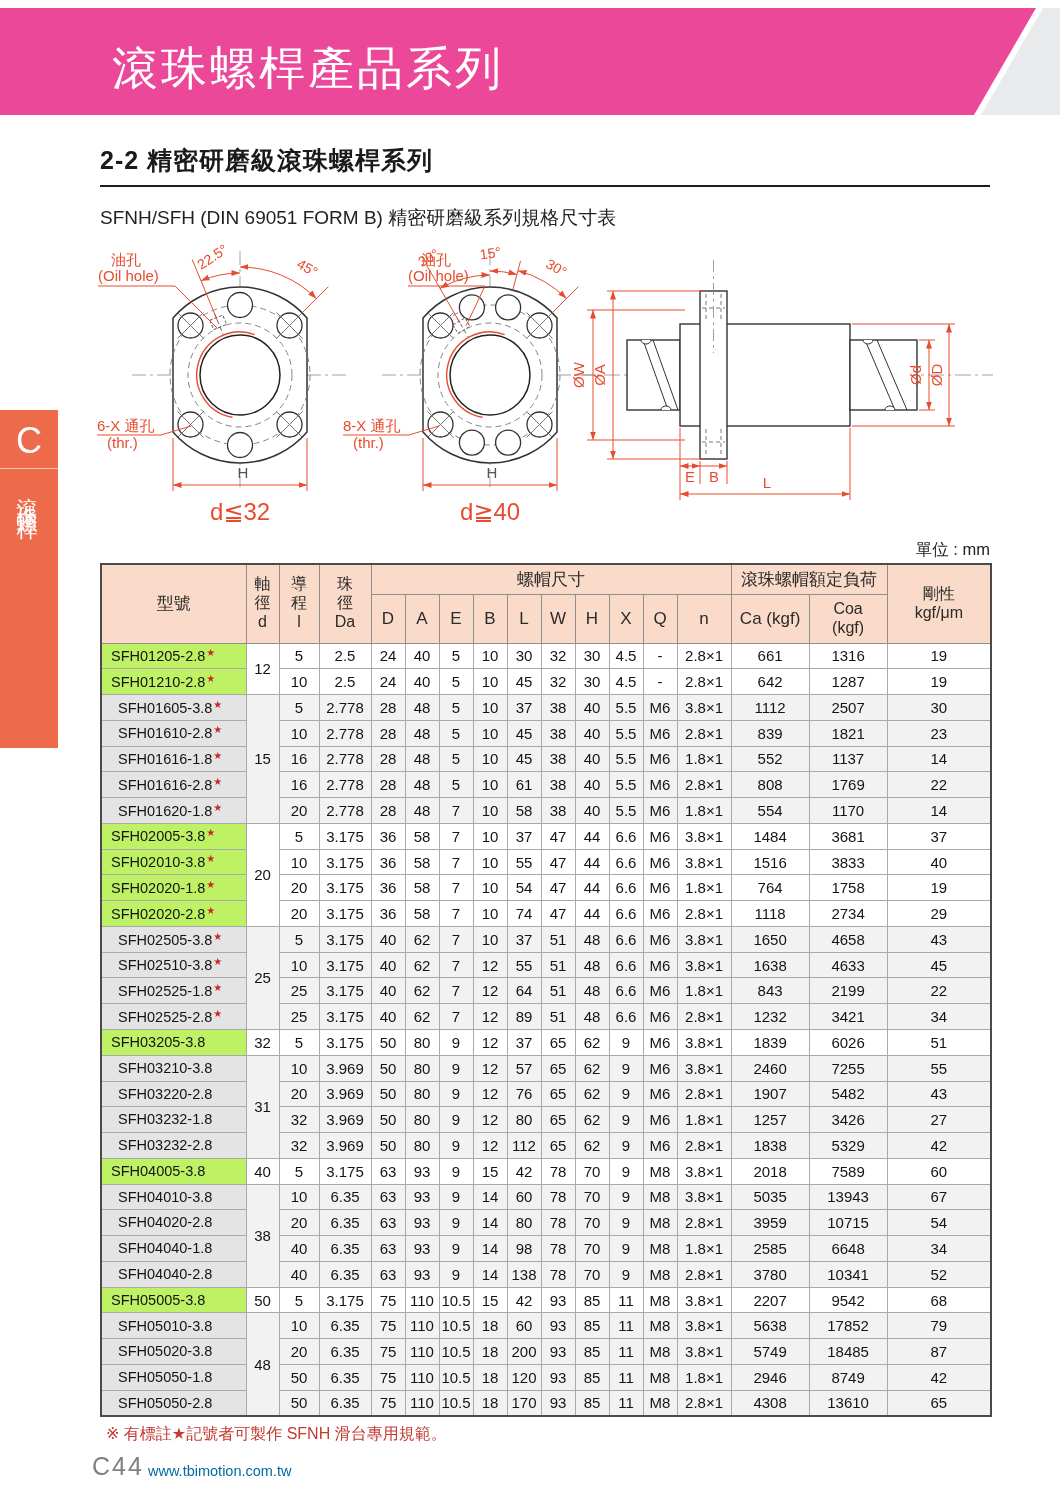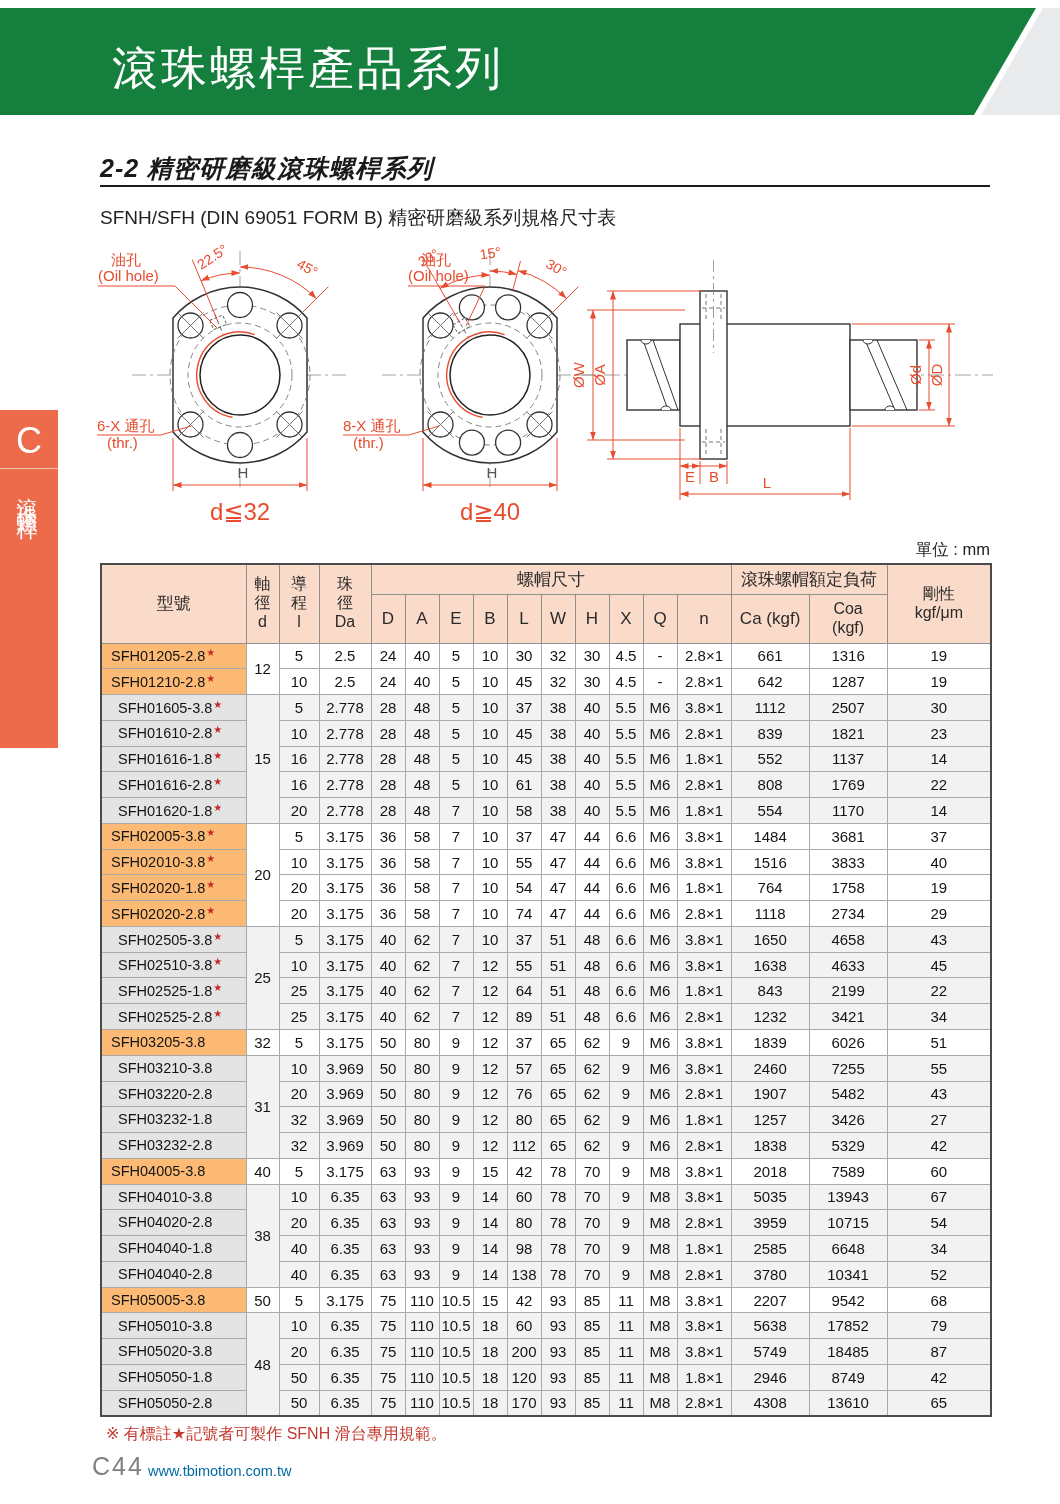--- a/index.html
+++ b/index.html
@@ -2,34 +2,34 @@
 <html><head>
 <meta charset="utf-8">
 <style>
   * { margin:0; padding:0; box-sizing:border-box; }
   html,body { background:#fff; }
   body { font-family:"Liberation Sans","DejaVu Sans",sans-serif; }
   .canvas { position:relative; width:1060px; height:1504px; background:#ffffff; overflow:hidden; margin:0 auto; }
 
   
   .banner-orange { position:absolute; left:0; top:8px; width:1060px; height:107px;
-    background:#15803d; clip-path:polygon(0 0,1036px 0,974px 100%,0 100%); }
+    background:#ec4899; clip-path:polygon(0 0,1036px 0,974px 100%,0 100%); }
   .banner-gray { position:absolute; left:0; top:8px; width:1060px; height:107px;
     background:#E9EAEC; clip-path:polygon(1043px 0,1060px 0,1060px 100%,981px 100%); }
   .banner-title { position:absolute; left:112px; top:30px; font-size:46px; color:#fff;
     font-weight:500; letter-spacing:3px; white-space:nowrap; }
 
   
   .sidebar-tab { position:absolute; left:0; top:410px; width:58px; height:338px; background:#ED6A4B; }
   .tab-letter { color:#fff; font-size:36px; text-align:center; padding-top:10px; height:58px; font-weight:400; }
   .tab-divider { border-bottom:1px solid #f7c4b5; width:58px; }
   .tab-label { color:#fff; font-size:21px; writing-mode:vertical-rl; text-orientation:upright;
     letter-spacing:7px; margin:12px auto 0 auto; display:block; width:24px; }
 
-  .section-title { position:absolute; left:100px; top:152px; font-size:25px; font-weight:bold; color:#1a1a1a; letter-spacing:1px;font-style:italic; }
+  .section-title { position:absolute; left:100px; top:144px; font-size:25px; font-weight:bold; color:#1a1a1a; letter-spacing:1px; }
   .section-rule { position:absolute; left:100px; top:185px; width:890px; border-top:2.5px solid #1c1c1c; }
   .subtitle { position:absolute; left:100px; top:205px; font-size:19px; color:#222;text-align:center; }
 
   svg.drawing { position:absolute; overflow:visible; }
   #flangeL { left:95px;  top:248px; }
   #flangeR { left:335px; top:248px; }
   #sideview{ left:565px; top:248px; }
   svg text { font-family:"Liberation Sans","DejaVu Sans",sans-serif; }
   .red-t { fill:#E74C2F; }
   .dark-t { fill:#555; }
@@ -40,21 +40,21 @@
   table.spec { position:absolute; left:100px; top:563px; width:890px; border-collapse:collapse;
     table-layout:fixed; color:#1c1c1c; border:2px solid #4a4a4a; }
   .spec th { background:#FADAC8; border:1px solid #8f8f8f; font-weight:normal; font-size:17px;
     line-height:1.12; color:#2b2b2b; padding:1px 0; }
   .spec thead tr.h1 th { height:30px; }
   .spec thead tr.h2 th { height:49px; }
   .spec thead { border-bottom:1.8px solid #4a4a4a; }
   .spec th .stack { display:block; font-size:16px; line-height:1.18; }
   .spec td { border:1px solid #a9a9a9; text-align:center; font-size:15px; height:25.77px;
     padding:0; line-height:1; color:#141414; background:#fff; }
-  .spec td.model { text-align:left; padding-left:9px; background:#fdba74; font-size:14.5px; white-space:nowrap; }
+  .spec td.model { text-align:left; padding-left:9px; background:#bef264; font-size:14.5px; white-space:nowrap; }
   .spec tr.shade td { background:#f2f2f2; }
   .spec tr.shade td.model { background:#e4e4e4;padding-left:16px; }
   .spec tr.group-start td { border-top:1.8px solid #4a4a4a; }
   .star { color:#C62828; font-size:10px; vertical-align:5px; margin-left:1px; }
 
   .footnote { position:absolute; left:106px; top:1424px; font-size:16px; color:#C23A30; }
   .page-number { position:absolute; left:82px; top:1452px; font-size:25px; color:#808080; letter-spacing:2px;margin-left:10px; }
   .website { position:absolute; left:148px; top:1463px; font-size:14.5px; color:#0369a1; }
 </style>
 </head>

